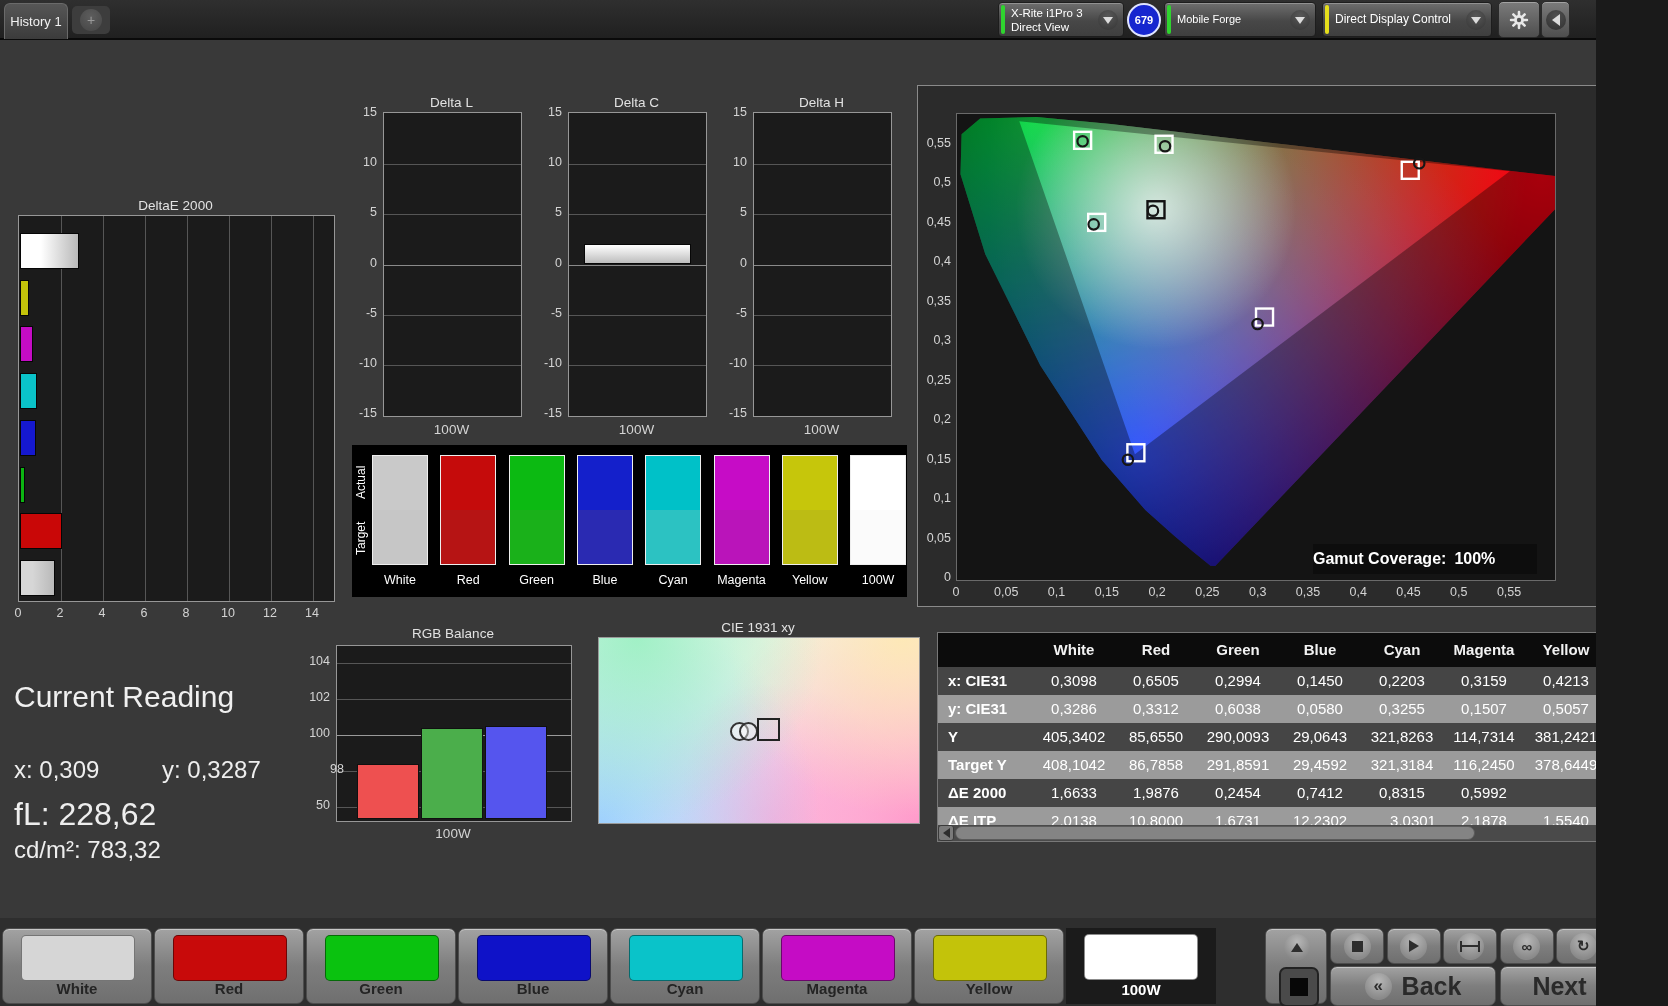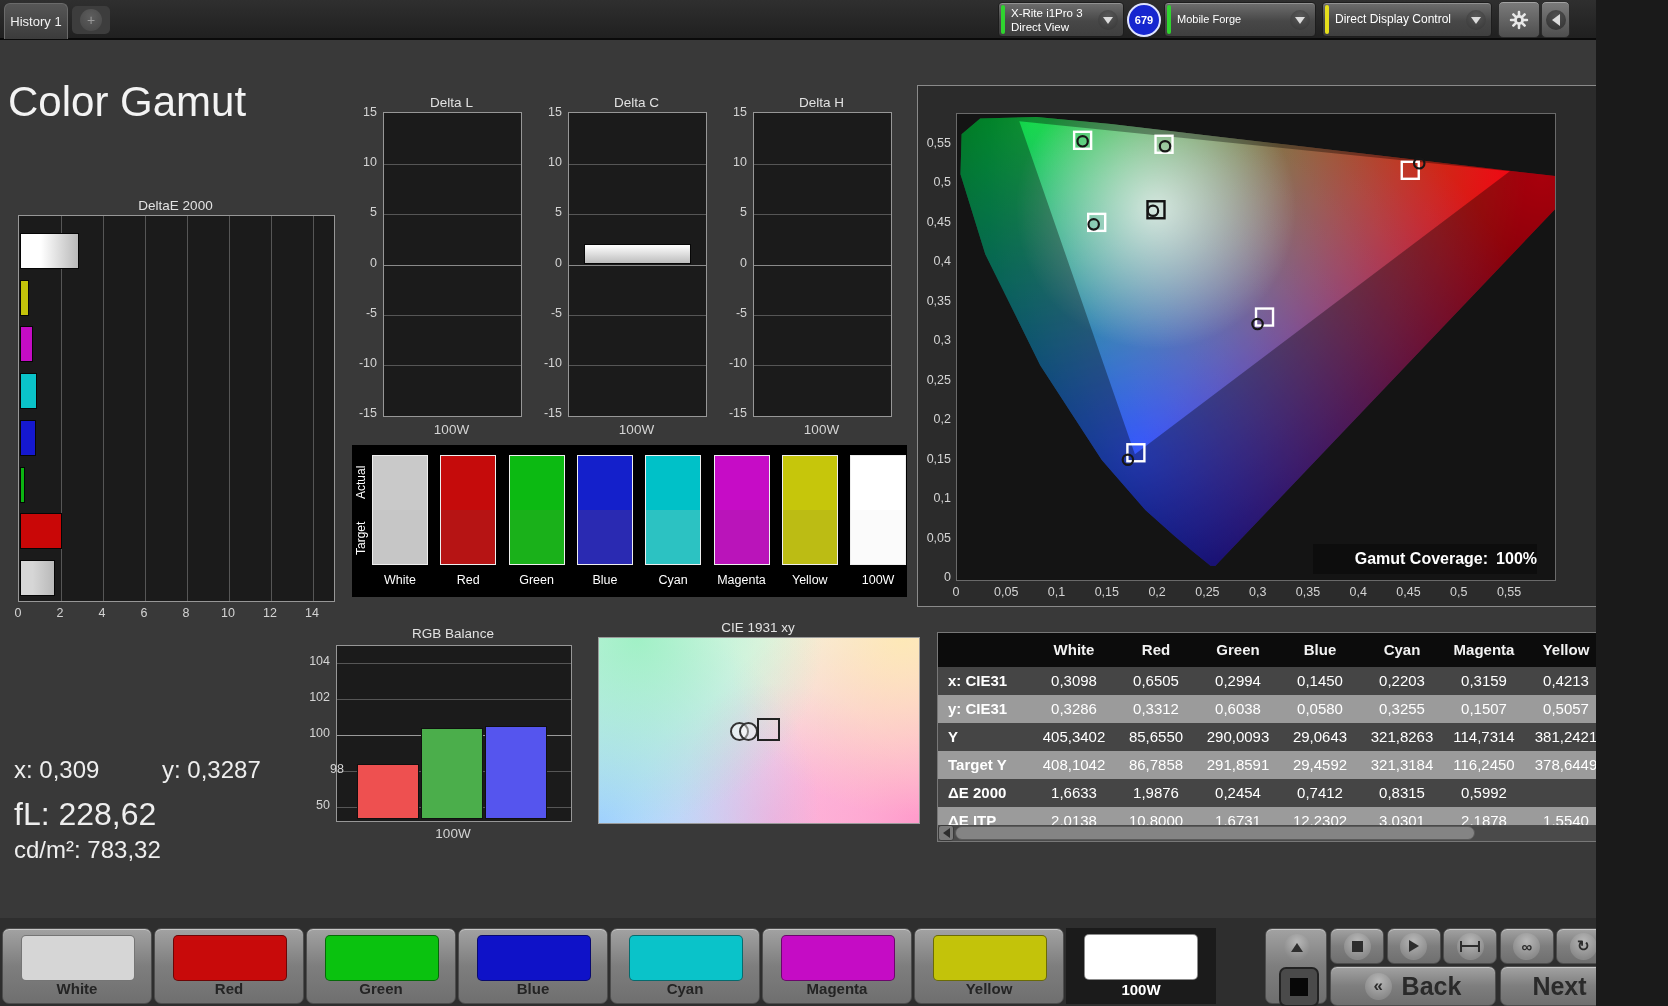--- a/index.html
+++ b/index.html
@@ -46,21 +46,21 @@
   
   #swatchpanel{position:absolute;left:352px;top:445px;width:555px;height:152px;background:#000;}
   .rot{position:absolute;left:2px;color:#fff;font-size:12px;writing-mode:vertical-rl;transform:rotate(180deg);text-align:center;}
   .swcol{position:absolute;top:10px;width:56px;}
   .swhalf{width:56px;height:55px;box-sizing:border-box;border-left:1px solid #eee;border-right:1px solid #eee;}
   .swlabel{position:absolute;top:118px;width:56px;text-align:center;color:#fff;font-size:12.5px;}
   
   #cie76{position:absolute;left:917px;top:85px;width:736px;height:522px;background:#2b2b2b;border:1px solid #8a8a8a;box-sizing:border-box;}
   #cie76plot{position:absolute;left:38px;top:27px;width:598px;height:466px;background:#141414;border:1px solid #6a6a6a;}
   #coverage{position:absolute;left:395px;top:458px;width:224px;height:30px;background:rgba(12,12,12,.88);
-      color:#fff;font-size:16px;font-weight:bold;display:flex;align-items:center;justify-content:flex-end;gap:8px;}
+      color:#fff;font-size:16px;font-weight:bold;display:flex;align-items:center;justify-content:flex-start;gap:8px;}
   
   #dtable{position:absolute;left:937px;top:632px;width:711px;height:210px;border:1px solid #787878;box-sizing:border-box;background:#2e2e2e;}
   .thead{position:absolute;left:0;top:0;width:709px;height:34px;background:#0c0c0c;}
   .th{position:absolute;top:8px;color:#f2f2f2;font-size:15px;font-weight:bold;text-align:center;}
   .rowsclip{position:absolute;left:0;top:34px;width:693px;height:158px;overflow:hidden;}
   .trow{position:absolute;left:0;width:693px;height:28px;}
   .trow .lbl{position:absolute;left:10px;top:5px;font-size:15px;font-weight:bold;color:#fff;}
   .trow .cell{position:absolute;top:5px;font-size:15px;color:#fff;text-align:center;white-space:nowrap;}
   .sb{position:absolute;background:#4a4a4a;}
   .sbbox{position:absolute;width:16px;height:16px;background:#7a7a7a;border:1px solid #3a3a3a;box-sizing:border-box;
@@ -136,21 +136,20 @@
         </g>
       </svg>
     </div>
     <div class="sqbtn" style="left:1541px;width:27px;">
       <span class="icircle" style="width:20px;height:20px;background:radial-gradient(circle at 50% 30%,#505050,#303030);">
           <span class="tri-left" style="border-right-width:8px;"></span>
         </span>
     </div>
   </div>
 
-  <div id="title">Color Gamut</div>
 
   <div class="ctitle" style="left:18px;top:198px;width:315px;">DeltaE 2000</div>
   <div id="deltae-plot" class="plot" style="left:18px;top:215px;width:315px;height:385px;">
       <div class="vline" style="left: 42px;"></div>
       <div class="vline" style="left: 84px;"></div>
       <div class="vline" style="left: 126px;"></div>
       <div class="vline" style="left: 168px;"></div>
       <div class="vline" style="left: 210px;"></div>
       <div class="vline" style="left: 252px;"></div>
       <div class="vline" style="left: 294px;"></div>
@@ -348,20 +347,21 @@
       <div class="tick c" style="left: 222.12px; top: 499px; width: 34px;">0,2</div>
       <div class="tick c" style="left: 272.4px; top: 499px; width: 34px;">0,25</div>
       <div class="tick c" style="left: 322.68px; top: 499px; width: 34px;">0,3</div>
       <div class="tick c" style="left: 372.96px; top: 499px; width: 34px;">0,35</div>
       <div class="tick c" style="left: 423.24px; top: 499px; width: 34px;">0,4</div>
       <div class="tick c" style="left: 473.52px; top: 499px; width: 34px;">0,45</div>
       <div class="tick c" style="left: 523.8px; top: 499px; width: 34px;">0,5</div>
       <div class="tick c" style="left: 574.08px; top: 499px; width: 34px;">0,55</div>
     </div>
 
+  <div class="abs" style="left:14px;top:680px;font-size:30px;color:#f0f0f0;">Current Reading</div>
   <div class="abs" style="left:14px;top:756px;font-size:24px;">x: 0,309</div>
   <div class="abs" style="left:162px;top:756px;font-size:24px;">y: 0,3287</div>
   <div class="abs" style="left:14px;top:796px;font-size:32px;">fL: 228,62</div>
   <div class="abs" style="left:14px;top:836px;font-size:24px;">cd/m²: 783,32</div>
 
   <div class="ctitle" style="left:336px;top:626px;width:234px;">RGB Balance</div>
   <div id="rgbplot" class="plot" style="left:336px;top:645px;width:234px;height:175px;">
       <div class="hline" style="top: 17px;"></div>
       <div class="hline" style="top: 53px;"></div>
       <div class="hline" style="top: 89px; background: rgb(154, 154, 154);"></div>
@@ -459,21 +459,21 @@
           <div class="cell" style="left: 505px; width: 82px;">0,5992</div>
           <div class="cell" style="left: 587px; width: 82px; margin-top: 28px;">0,4409</div>
           <div class="cell" style="left: 669px; width: 24px; overflow: hidden; text-align: left; padding-left: 6px;">2</div>
         </div>
         <div class="trow" style="top: 140px; background: rgb(155, 155, 155);">
           <div class="lbl">ΔE ITP</div>
           <div class="cell" style="left: 95px; width: 82px;">2,0138</div>
           <div class="cell" style="left: 177px; width: 82px;">10,8000</div>
           <div class="cell" style="left: 259px; width: 82px;">1,6731</div>
           <div class="cell" style="left: 341px; width: 82px;">12,2302</div>
-          <div class="cell" style="left: 423px; width: 82px;">3,0301</div>
+          <div class="cell" style="left: 434px; width: 82px;">3,0301</div>
           <div class="cell" style="left: 505px; width: 82px;">2,1878</div>
           <div class="cell" style="left: 587px; width: 82px;">1,5540</div>
           <div class="cell" style="left: 669px; width: 24px; overflow: hidden; text-align: left; padding-left: 6px;">2</div>
         </div>
       </div>
 
     <div class="sb" style="left:693px;top:34px;width:16px;height:158px;">
       <div class="sbbox" style="left:0;top:0;">
           <span class="tri-up-dark" style="border-left-width:4px;border-right-width:4px;border-bottom-width:6px;"></span>
         </div>

